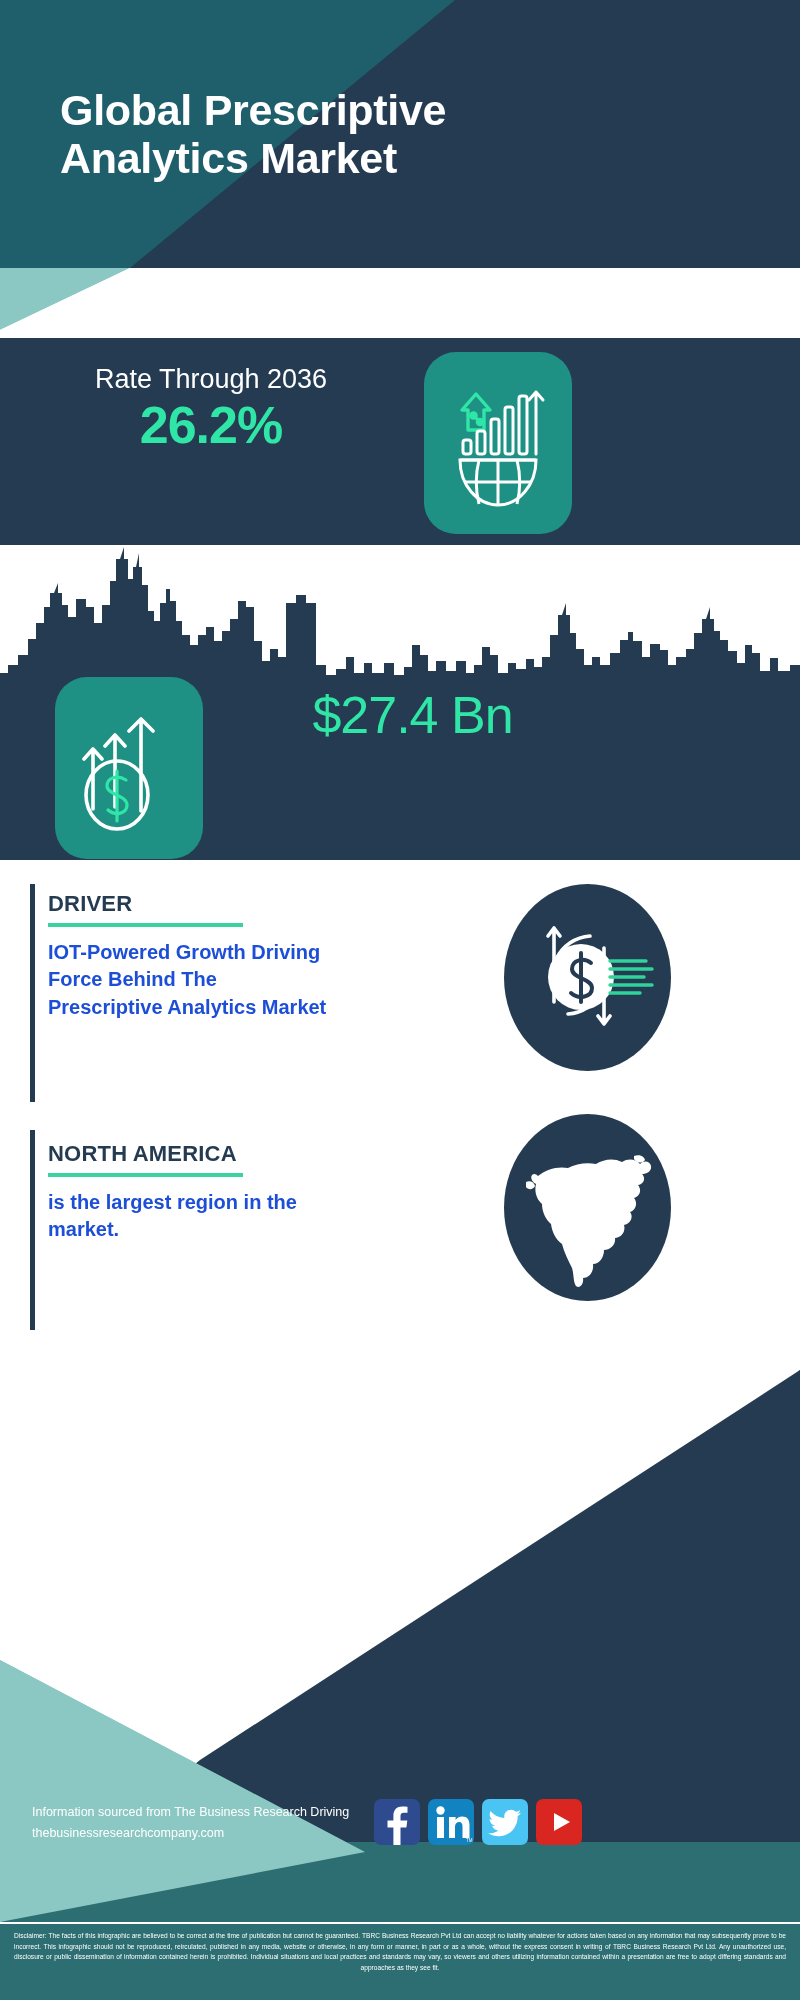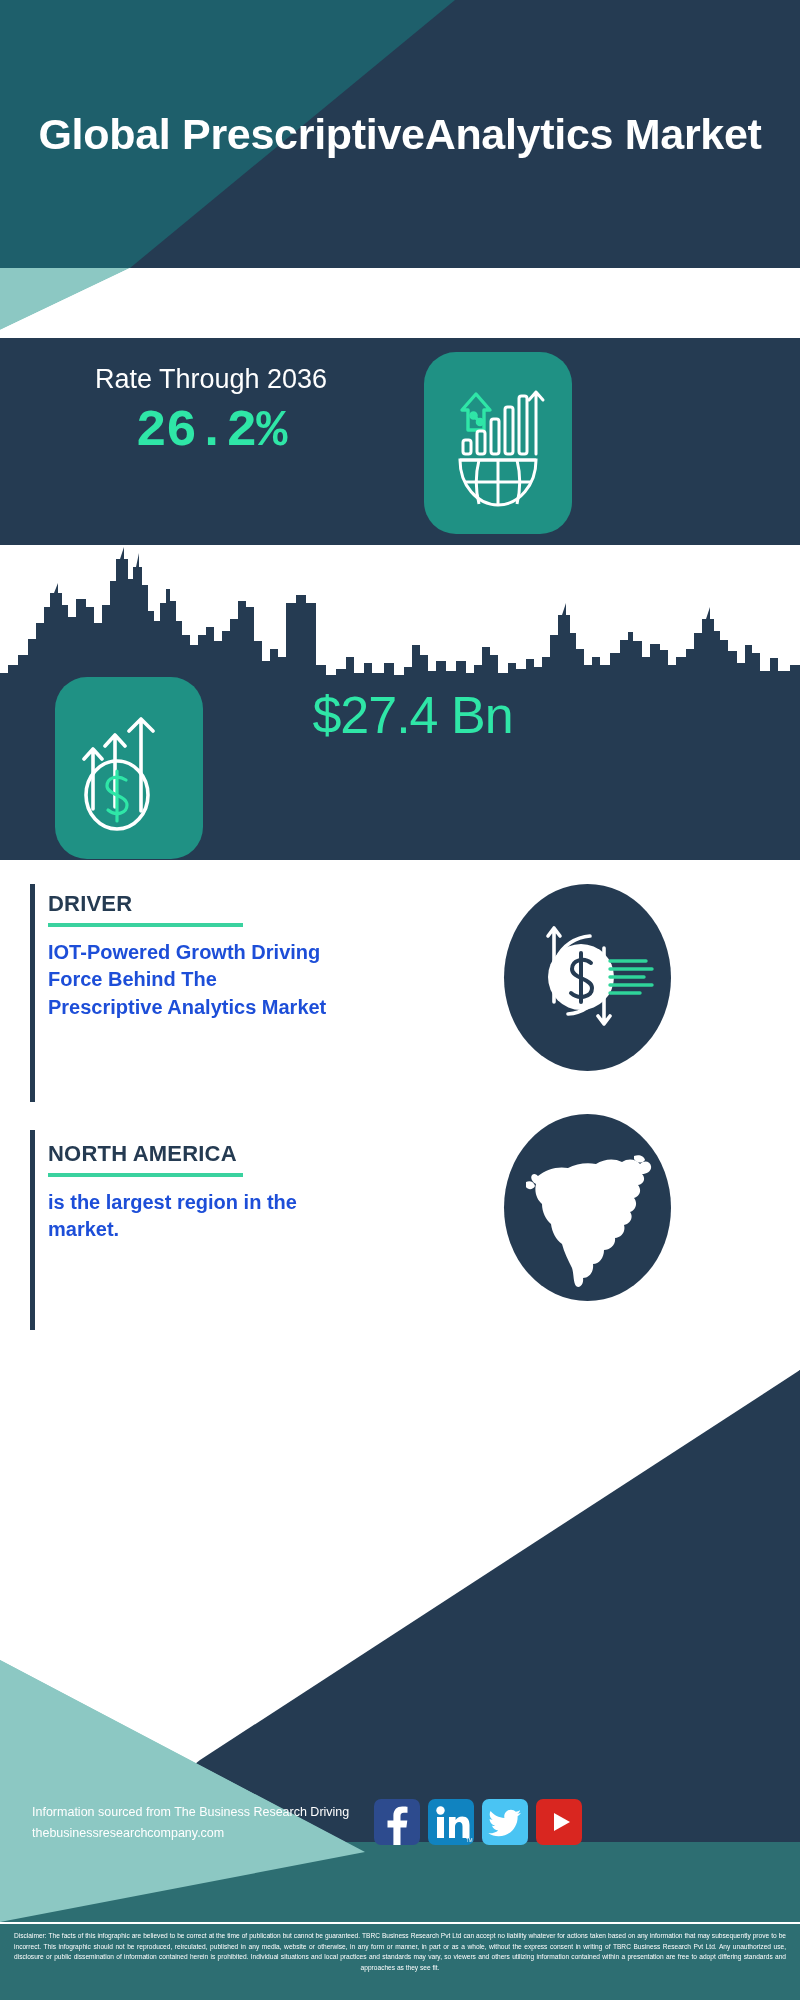--- a/index.html
+++ b/index.html
@@ -14,42 +14,42 @@
   
   .header {
     position:absolute; left:0; top:0; width:800px; height:268px;
     background:#1e5f6b; overflow:hidden;
   }
   .header-diag {
     position:absolute; left:0; top:0; width:800px; height:268px;
   }
   .header-title {
     position:absolute; left:0; top:0; width:800px; height:268px;
-    display:flex; flex-direction:row; align-items:center; justify-content:center;
+    display:flex; flex-direction:column; align-items:flex-start; justify-content:center;
     color:#ffffff; font-size:43px; font-weight:bold; line-height:1.12;
     letter-spacing:-0.3px; text-align:center; padding:4px 60px;
   }
   .header-title span { display:block; white-space:nowrap; }
 
   
   .band { position:absolute; left:0; top:268px; width:800px; height:70px; }
 
   
   .growth {
     position:absolute; left:0; top:338px; width:800px; height:207px;
     background:#253b52;
   }
   .growth-text {
     position:absolute; left:36px; top:24px; width:350px;
     text-align:center; color:#ffffff;
   }
   .growth-label { font-size:27px; line-height:1.28; font-weight:400; }
   .growth-value {
     font-size:52px; font-weight:bold; color:#2fe6a7; line-height:1.1;
-    margin-top:6px; letter-spacing:-1px;font-family:Liberation Mono, monospace;
+    letter-spacing:-1px;
   }
   .growth-icon-box {
     position:absolute; left:424px; top:14px; width:148px; height:182px;
     background:#1f9184; border-radius:32px;
   }
 
   
   .skyband {
     position:absolute; left:0; top:545px; width:800px; height:315px;
     background:#ffffff; overflow:hidden;

